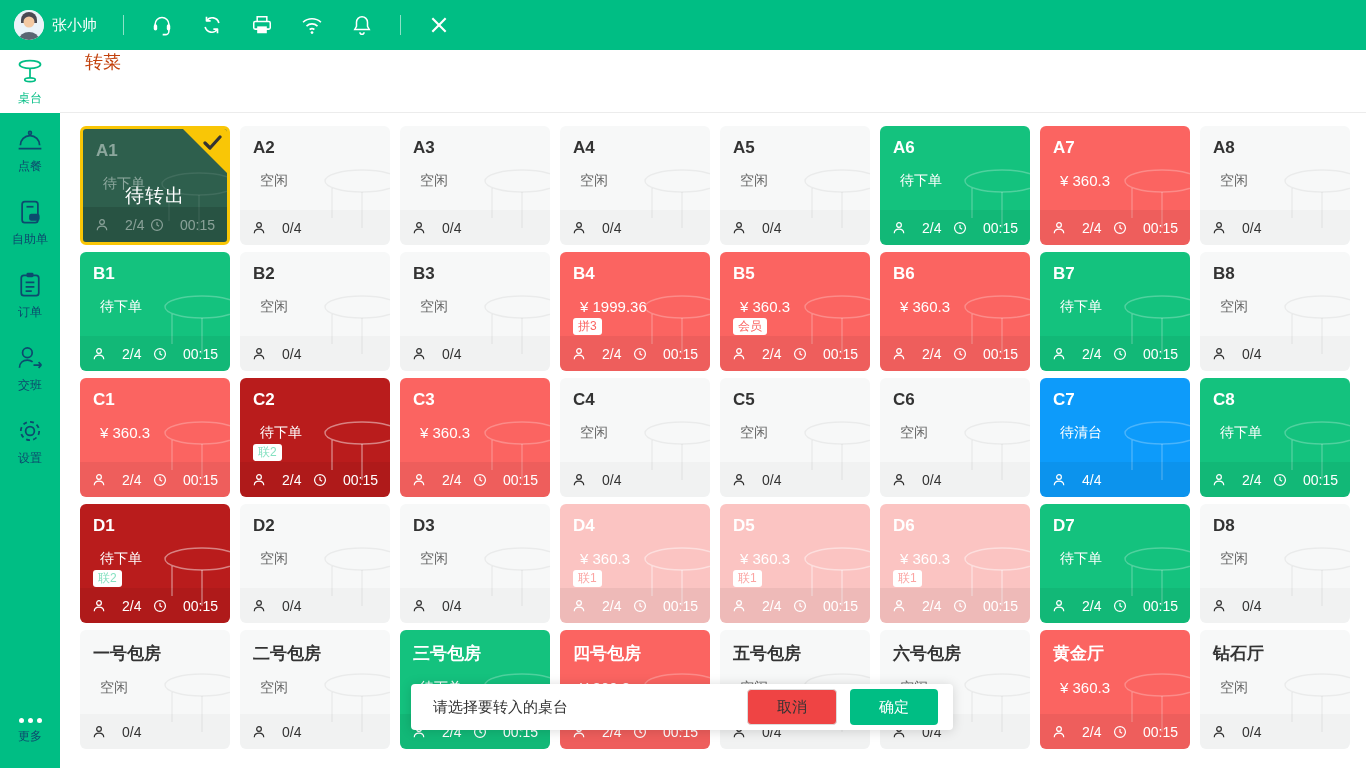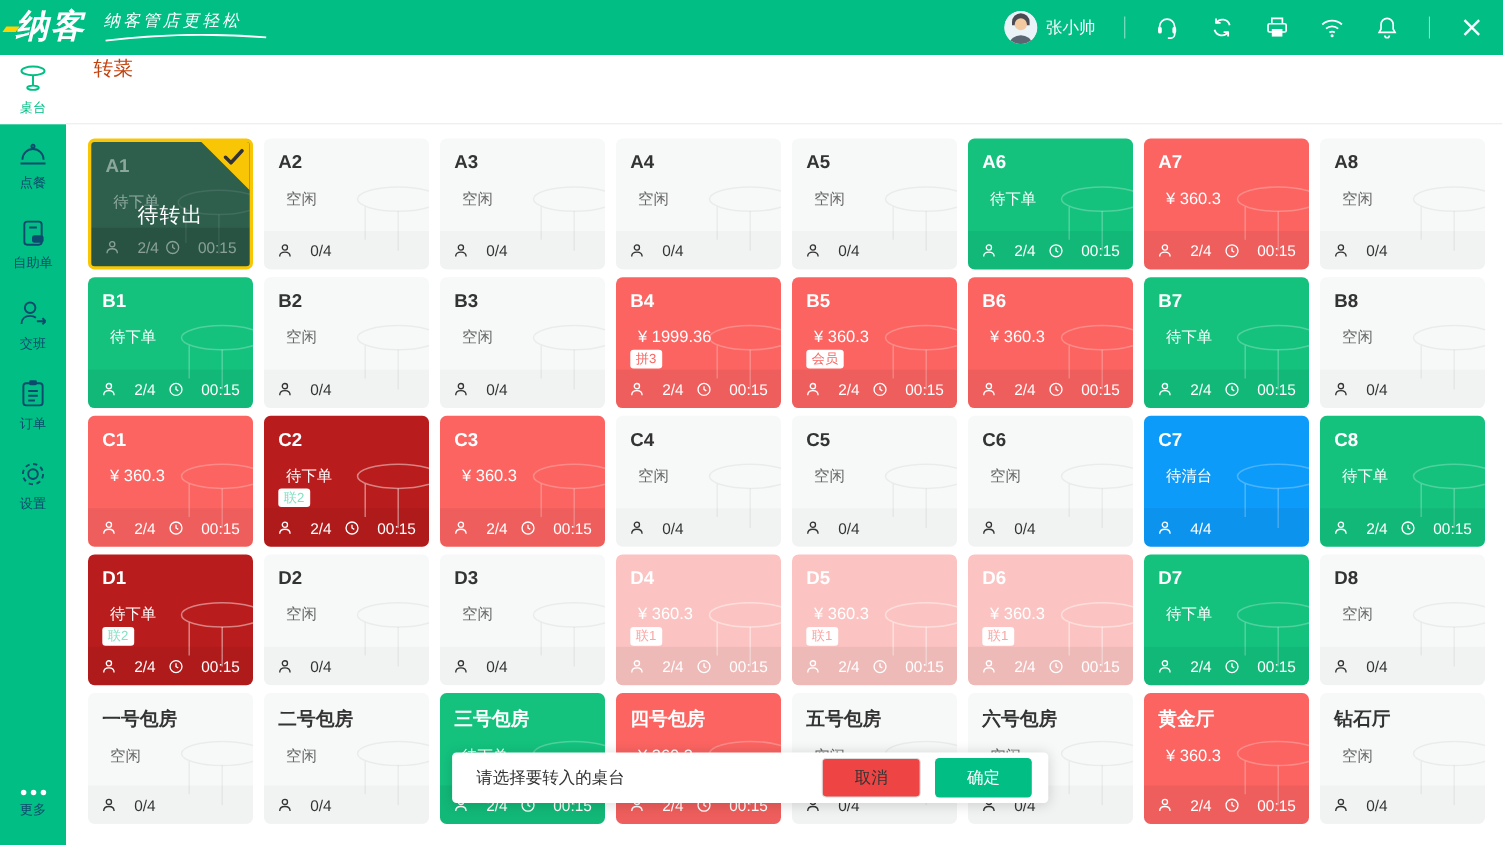--- a/index.html
+++ b/index.html
@@ -84,29 +84,20 @@
     box-shadow:0 1px 12px rgba(0,0,0,.15);display:flex;align-items:center;padding:0 15px 0 22px;z-index:100}
   .dialog-msg{flex:1;font-size:15px;color:#333}
   .btn{height:36px;border-radius:4px;font-size:15px;cursor:pointer;font-family:inherit}
   .btn-cancel{width:90px;background:#ef4444;border:1px solid #DCDCDC;color:#333;margin-right:13px}
   .btn-confirm{width:88px;background:#00BE84;border:none;color:#fff}
 </style>
 </head>
 <body>
 
 <div class="header">
-  <div class="logo-wrap">
-    <span class="logo-main">纳客<i class="logo-accent"></i></span>
-    <span class="slogan-wrap">
-      <span class="logo-slogan">纳客管店更轻松</span>
-      <svg class="slogan-swoosh" width="150" height="8" viewBox="0 0 150 8">
-          <path d="M2 6 Q 75 -3 148 3" stroke="#fff" stroke-width="1.6" fill="none"></path>
-        </svg>
-    </span>
-  </div>
   <div class="header-right">
     <div class="user">
       <span class="avatar">
         <svg viewBox="0 0 30 30" width="30" height="30">
             <circle cx="15" cy="15" r="15" fill="#EAF3F8"></circle>
             <path d="M7 10 a8 8 0 0 1 16 0 v3 h-16 z" fill="#4A4A52"></path>
             <circle cx="15" cy="12" r="5.5" fill="#F3C9A2"></circle>
             <path d="M5 30 a10 8 0 0 1 20 0 z" fill="#5A6672"></path>
           </svg>
       </span>
@@ -179,33 +170,33 @@
   <div class="side-item">
     <svg viewBox="0 0 32 32" fill="none" stroke="currentColor" stroke-width="2">
         <rect x="7" y="4" width="18" height="24" rx="3"></rect>
         <path d="M12 10h8"></path>
         <rect x="15" y="18" width="12" height="8" rx="2.5" fill="currentColor" stroke="none"></rect>
       </svg>
     <span>自助单</span>
   </div>
   <div class="side-item">
     <svg viewBox="0 0 32 32" fill="none" stroke="currentColor" stroke-width="2">
+        <rect x="6" y="5" width="20" height="23" rx="3"></rect>
+        <path d="M11 13h10M11 18h10M11 23h7"></path>
+        <rect x="12" y="2" width="8" height="5" rx="1.5" fill="currentColor" stroke="none"></rect>
+      </svg>
+    <span>订单</span>
+  </div>
+  <div class="side-item">
+    <svg viewBox="0 0 32 32" fill="none" stroke="currentColor" stroke-width="2">
         <circle cx="13" cy="10" r="5.5"></circle>
         <path d="M4 27c0-5.5 4-8.5 9-8.5 2.5 0 4.5.7 6 2"></path>
         <path d="M20 24h9m0 0-3.2-3.2M29 24l-3.2 3.2"></path>
       </svg>
     <span>交班</span>
-  </div>
-  <div class="side-item">
-    <svg viewBox="0 0 32 32" fill="none" stroke="currentColor" stroke-width="2">
-        <rect x="6" y="5" width="20" height="23" rx="3"></rect>
-        <path d="M11 13h10M11 18h10M11 23h7"></path>
-        <rect x="12" y="2" width="8" height="5" rx="1.5" fill="currentColor" stroke="none"></rect>
-      </svg>
-    <span>订单</span>
   </div>
   <div class="side-item">
     <svg viewBox="0 0 32 32" fill="none" stroke="currentColor" stroke-width="2">
         <circle cx="16" cy="16" r="5"></circle>
         <circle cx="16" cy="16" r="10.5" stroke-dasharray="4.5 3.7"></circle>
       </svg>
     <span>设置</span>
   </div>
   <div class="side-spacer"></div>
   <div class="side-item">

